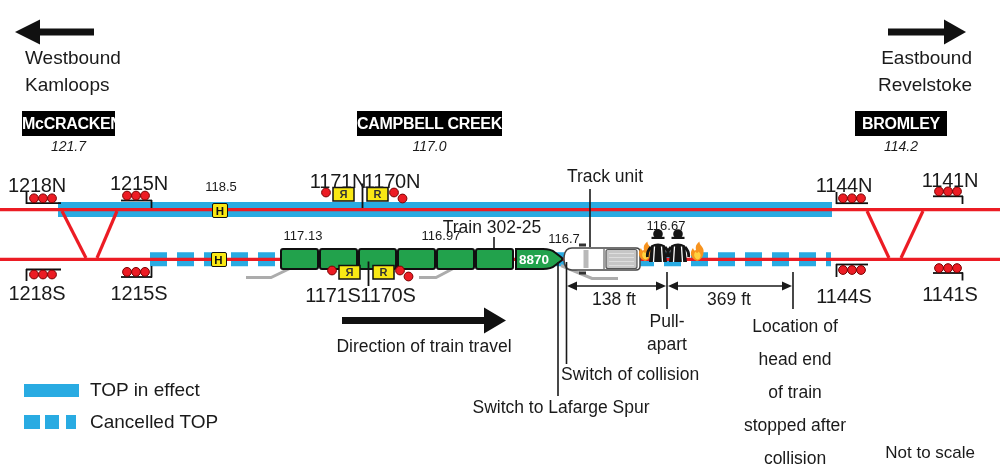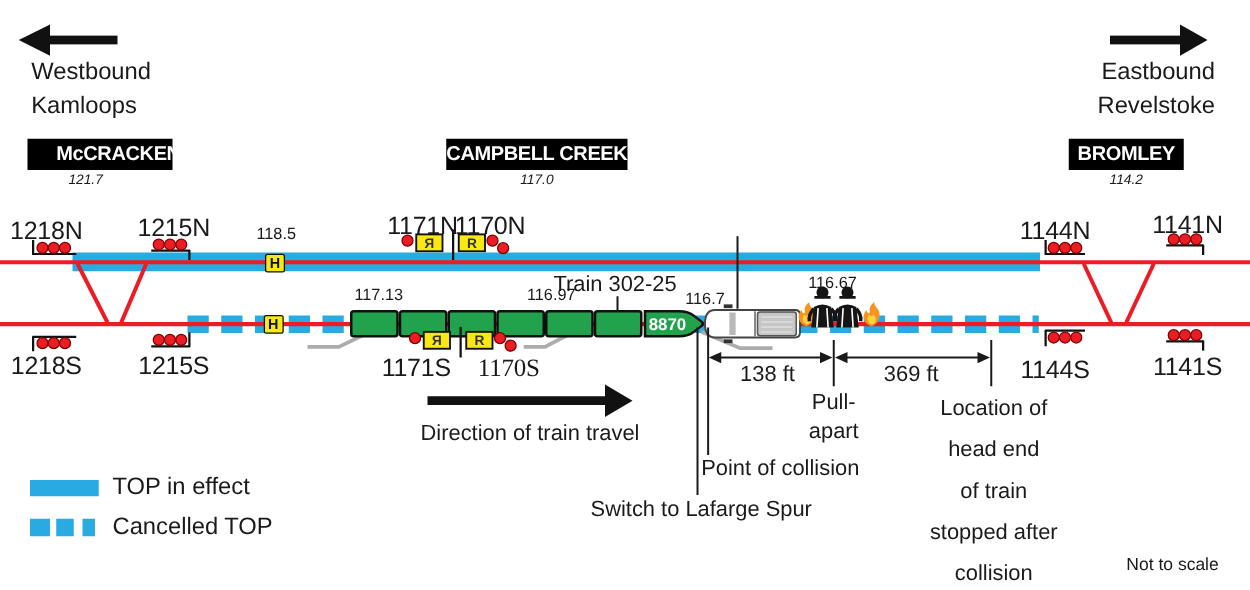--- a/index.html
+++ b/index.html
@@ -7,21 +7,21 @@
          font-family:"Liberation Sans","DejaVu Sans",sans-serif;color:#1a1a1a;}
   #stage svg{position:absolute;left:0;top:0;z-index:1;}
   .abs{position:absolute;z-index:2;}
   .ctr{text-align:center;}
   .pre{white-space:pre-line;}
   .sig{font-size:20px;width:62px;text-align:center;letter-spacing:-0.2px;}
   .mp{font-size:13px;text-align:center;}
   .note{font-size:17.5px;}
   .station-box{background:#000;color:#fff;font-weight:bold;font-size:16px;
                letter-spacing:-0.3px;text-align:center;line-height:25px;height:25px;}
-  .mile{font-style:italic;font-size:11px;text-align:center;}
+  .mile{font-style:italic;font-size:14px;text-align:center;}
   .hbox{width:16px;height:15px;background:#F9E814;border:1.6px solid #111;border-radius:2px;
         font-size:11.5px;font-weight:bold;text-align:center;line-height:15px;color:#111;box-sizing:border-box;}
   .hdr{font-size:19px;line-height:27px;}
   .leg-solid{width:55px;height:13px;background:#29ABE2;}
   .leg-dash{height:14px;background:#29ABE2;}
   .leg-txt{font-size:19px;}
 </style>
 </head>
 <body>
 
@@ -229,63 +229,64 @@
       <rect x="888" y="28.5" width="56" height="7"></rect>
       <polygon points="966,32 944,19.5 944,44.5"></polygon>
     </g>
   </svg>
 
   <div class="abs hdr pre" style="left:25px;top:44px;">Westbound
 Kamloops</div>
   <div class="abs hdr pre" style="left:832px;top:44px;width:140px;text-align:right;">Eastbound
 Revelstoke</div>
 
-  <div class="abs station-box" style="left:22px;top:111px;width:93px;padding-left:23px;">McCRACKEN</div>
+  <div class="abs station-box" style="left:22px;top:111px;width:93px;">McCRACKEN</div>
   <div class="abs mile" style="left:22px;top:138px;width:93px;">121.7</div>
   <div class="abs station-box" style="left:357px;top:111px;width:145px;">CAMPBELL CREEK</div>
   <div class="abs mile" style="left:357px;top:138px;width:145px;">117.0</div>
   <div class="abs station-box" style="left:855px;top:111px;width:92px;text-align:center;">BROMLEY</div>
   <div class="abs mile" style="left:855px;top:138px;width:92px;">114.2</div>
 
   <div class="abs sig" style="left:6px;top:174px;">1218N</div>
   <div class="abs sig" style="left:108px;top:172px;">1215N</div>
   <div class="abs sig" style="left:307px;top:170px;">1171N</div>
   <div class="abs sig" style="left:361px;top:170px;">1170N</div>
   <div class="abs sig" style="left:813px;top:174px;">1144N</div>
   <div class="abs sig" style="left:919px;top:169px;">1141N</div>
   <div class="abs sig" style="left:6px;top:282px;">1218S</div>
   <div class="abs sig" style="left:108px;top:282px;">1215S</div>
   <div class="abs sig" style="left:302px;top:284px;">1171S</div>
-  <div class="abs sig" style="left:376px;top:284px;font-family:Liberation Serif, serif;">1170S</div>
+  <div class="abs sig" style="left:357px;top:284px;">1170S</div>
   <div class="abs sig" style="left:813px;top:285px;">1144S</div>
   <div class="abs sig" style="left:919px;top:283px;">1141S</div>
 
   <div class="abs mp" style="left:191px;top:179px;width:60px;">118.5</div>
   <div class="abs mp" style="left:268px;top:228px;width:70px;">117.13</div>
   <div class="abs mp" style="left:406px;top:228px;width:70px;text-align:center;">116.97</div>
   <div class="abs mp" style="left:534px;top:231px;width:60px;">116.7</div>
   <div class="abs mp" style="left:631px;top:218px;width:70px;">116.67</div>
 
   <div class="abs hbox" style="left:212px;top:202.5px;">H</div>
   <div class="abs hbox" style="left:210.5px;top:251.5px;">H</div>
 
   <div class="abs note ctr" style="left:432px;top:217px;width:120px;">Train 302-25</div>
+  <div class="abs note ctr" style="left:545px;top:166px;width:120px;">Track unit</div>
   <div class="abs note ctr" style="left:579px;top:289px;width:70px;">138 ft</div>
   <div class="abs note ctr" style="left:694px;top:289px;width:70px;">369 ft</div>
   <div class="abs note ctr pre" style="left:627px;top:310px;width:80px;line-height:23px;">Pull-
 apart</div>
   <div class="abs note ctr pre" style="left:735px;top:310px;width:120px;line-height:33px;">Location of
 head end
 of train
 stopped after
 collision</div>
-  <div class="abs note" style="left:561px;top:364px;white-space:nowrap;">Point of collision</div>
+  <div class="abs note" style="left:561px;top:364px;white-space:nowrap;">Switch of collision</div>
   <div class="abs note ctr" style="left:461px;top:397px;width:200px;">Switch to Lafarge Spur</div>
   <div class="abs note ctr" style="left:324px;top:336px;width:200px;">Direction of train travel</div>
-  <div class="abs note" style="left:845px;top:443px;width:130px;text-align:right;font-size:14px;">Not to scale</div>
+  <div class="abs note" style="left:845px;top:443px;width:130px;text-align:right;font-size:17px;">Not to scale</div>
 
   <div class="abs leg-solid" style="left:24px;top:384px;"></div>
   <div class="abs leg-txt" style="left:90px;top:379px;">TOP in effect</div>
   <div class="abs leg-dash" style="left:24px;top:415px;width:16px;"></div>
   <div class="abs leg-dash" style="left:45px;top:415px;width:14px;"></div>
   <div class="abs leg-dash" style="left:66px;top:415px;width:10px;"></div>
   <div class="abs leg-txt" style="left:90px;top:411px;">Cancelled TOP</div>
 
 </div>
 

